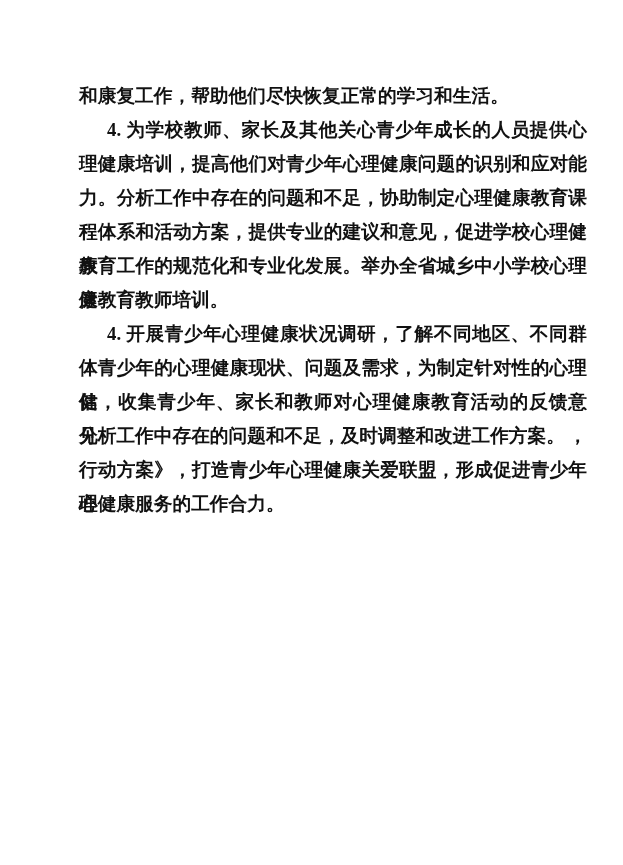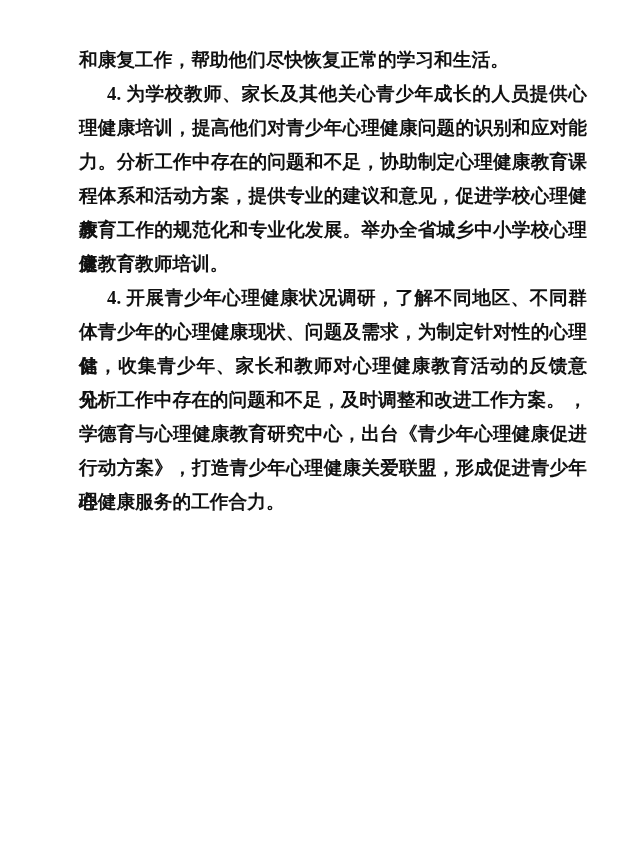--- a/index.html
+++ b/index.html
@@ -8,20 +8,21 @@
     background: #ffffff;
   }
   .page {
     position: relative;
     width: 623px;
     height: 711px;
     background: #ffffff;
     overflow: hidden;
     font-family: "Liberation Serif", "DejaVu Serif", serif;
     color: #111111;
+    margin-top: 36px;
   }
   .body-text {
     position: absolute;
     left: 79px;
     top: 43px;
     width: 508px;
   }
   .ln {
     font-size: 18.7px;
     line-height: 34px;
@@ -59,18 +60,17 @@
     <div class="ln ind jy">4. 为学校教师、家长及其他关心青少年成长的人员提供心</div>
     <div class="ln jy">理健康培训，提高他们对青少年心理健康问题的识别和应对能</div>
     <div class="ln jy">力。分析工作中存在的问题和不足，协助制定心理健康教育课</div>
     <div class="ln jy">程体系和活动方案，提供专业的建议和意见，促进学校心理健康</div>
     <div class="ln jy">教育工作的规范化和专业化发展。举办全省城乡中小学校心理健</div>
     <div class="ln">康教育教师培训。</div>
     <div class="ln ind jy">4. 开展青少年心理健康状况调研，了解不同地区、不同群</div>
     <div class="ln jy">体青少年的心理健康现状、问题及需求，为制定针对性的心理健</div>
     <div class="ln jy">估，收集青少年、家长和教师对心理健康教育活动的反馈意见，</div>
     <div class="ln">分析工作中存在的问题和不足，及时调整和改进工作方案。</div>
-    <div class="ln jy">学德育与心理健康教育研究中心，出台《青少年心理健康促进</div>
     <div class="ln jy">行动方案》，打造青少年心理健康关爱联盟，形成促进青少年心</div>
     <div class="ln">理健康服务的工作合力。</div>
   </div>
   <div class="page-number">— 33 —</div>
 </div>
 
 </body></html>

